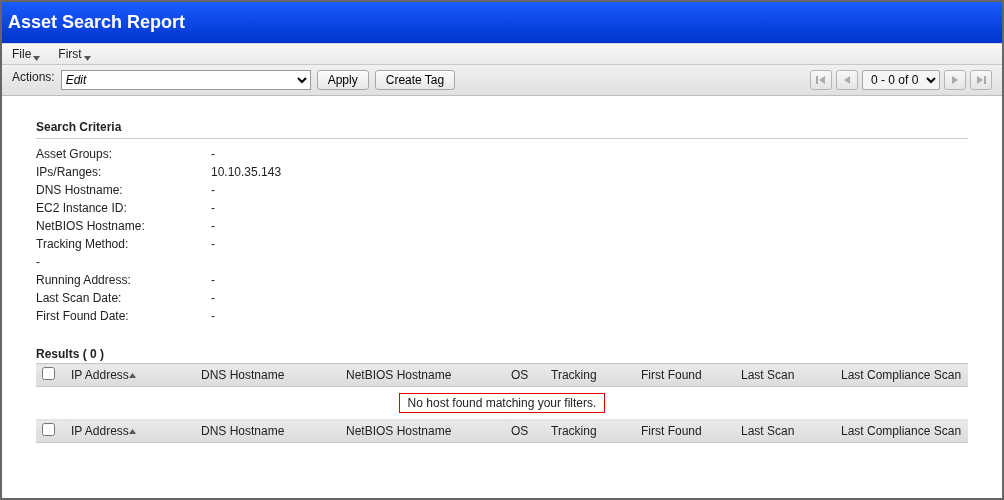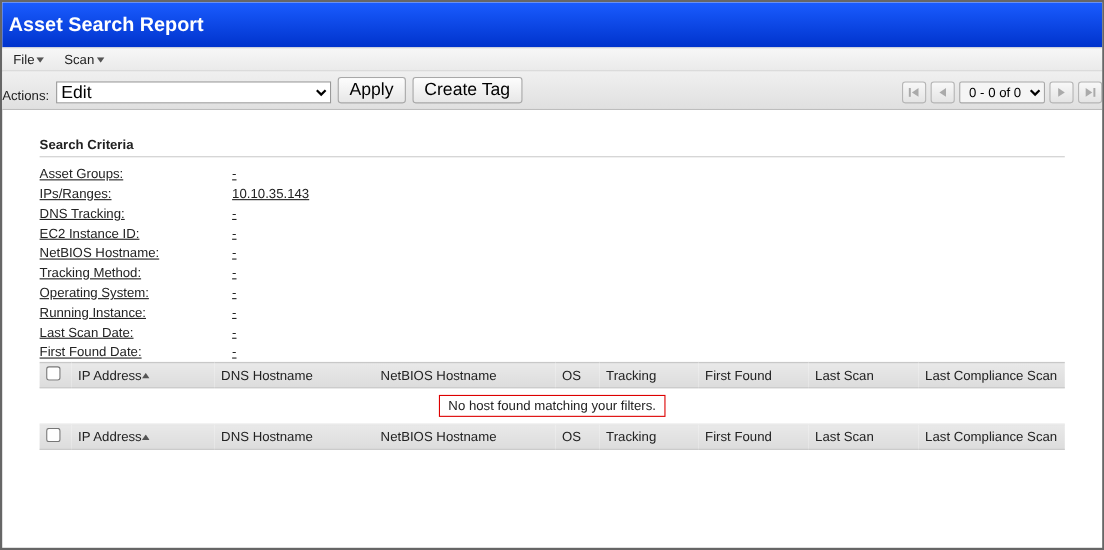--- a/index.html
+++ b/index.html
@@ -16,59 +16,59 @@
   }
   .menu-bar {
     background: linear-gradient(#f7f7f7, #eaeaea);
     border-bottom: 1px solid #c8c8c8;
     border-top: 1px solid #d8d8d8;
     padding: 3px 10px;
     font-size: 12px;
     display: flex;
     gap: 18px;
   }
-  .menu-item { cursor: pointer; display: inline-flex; align-items: center; gap: 2px; }
+  .menu-item { cursor: pointer; display: inline-flex; align-items: flex-end; gap: 2px; }
   .menu-item svg { vertical-align: middle; }
   .actions-bar {
     background: linear-gradient(#f0f0f0, #e0e0e0);
     border-bottom: 1px solid #bdbdbd;
-    padding: 5px 0;
+    padding: 5px 10px;
     display: flex;
-    align-items: flex-end;
+    align-items: flex-start;
     gap: 6px;
   }
   .actions-label { font-size: 12px; }
   .actions-select {
-    width: 250px; height: 20px; font-size: 16px; background: #fff; border: 1px solid #999;
+    width: 250px; height: 20px; font-size: 12px; background: #fff; border: 1px solid #999; font-style: italic;
   }
   .btn {
     background: linear-gradient(#fdfdfd, #e7e7e7);
     border: 1px solid #a8a8a8;
     border-radius: 3px;
     padding: 2px 10px;
-    font-size: 16px;
+    font-size: 12px;
     cursor: pointer;
   }
   .pager-group { margin-left: auto; display: flex; align-items: center; gap: 4px; }
   .pager-btn {
     width: 22px; height: 20px;
     background: linear-gradient(#f8f8f8, #e4e4e4);
     border: 1px solid #b5b5b5;
     border-radius: 3px;
     display: inline-flex; align-items: center; justify-content: center;
     color: #888;
     cursor: pointer;
   }
   .pager-select {
     height: 20px; font-size: 12px; background: #f5f5f5; border: 1px solid #a8a8a8; border-radius: 2px; padding: 0 4px;
   }
   .content { padding: 18px 34px; }
   .section-h { font-weight: bold; font-size: 12px; margin: 6px 0 4px 0; }
   .section-h-line { border-bottom: 1px solid #ccc; margin-bottom: 6px; }
-  .criteria-row { display: flex; margin: 0 0; font-size: 12px; line-height: 18px; text-decoration: underline; }
+  .criteria-row { display: flex; margin: 0 0; font-size: 12px; line-height: 18px; }
   .criteria-label { width: 175px; }
   .criteria-value { }
   .results-h { font-weight: bold; margin-top: 22px; margin-bottom: 2px; }
   table.results-tbl { width: 100%; border-collapse: collapse; }
   table.results-tbl th {
     background: linear-gradient(#e9e9e9, #dcdcdc);
     border-top: 1px solid #c8c8c8;
     border-bottom: 1px solid #c8c8c8;
     text-align: left;
     font-weight: normal;
@@ -101,21 +101,21 @@
   </div>
 
   <div class="menu-bar">
     <span class="menu-item">
       <span>File</span>
       <svg width="7" height="5">
           <polygon points="0,0 7,0 3.5,5" fill="#555"></polygon>
         </svg>
     </span>
     <span class="menu-item">
-      <span>Scan</span>
+      <span>First</span>
       <svg width="7" height="5">
           <polygon points="0,0 7,0 3.5,5" fill="#555"></polygon>
         </svg>
     </span>
   </div>
 
   <div class="actions-bar">
     <span class="actions-label">Actions:</span>
     <select class="actions-select">
       <option>Edit</option>
@@ -159,52 +159,52 @@
 
     <div class="criteria-row">
       <div class="criteria-label">Asset Groups:</div>
       <div class="criteria-value">-</div>
     </div>
     <div class="criteria-row">
       <div class="criteria-label">IPs/Ranges:</div>
       <div class="criteria-value">10.10.35.143</div>
     </div>
     <div class="criteria-row">
-      <div class="criteria-label">DNS Tracking:</div>
+      <div class="criteria-label">DNS Hostname:</div>
       <div class="criteria-value">-</div>
     </div>
     <div class="criteria-row">
       <div class="criteria-label">EC2 Instance ID:</div>
       <div class="criteria-value">-</div>
     </div>
     <div class="criteria-row">
       <div class="criteria-label">NetBIOS Hostname:</div>
       <div class="criteria-value">-</div>
     </div>
     <div class="criteria-row">
       <div class="criteria-label">Tracking Method:</div>
       <div class="criteria-value">-</div>
     </div>
     <div class="criteria-row">
-      <div class="criteria-label">Operating System:</div>
-      <div class="criteria-value">-</div>
-    </div>
-    <div class="criteria-row">
-      <div class="criteria-label">Running Instance:</div>
+      <div class="criteria-value">-</div>
+    </div>
+    <div class="criteria-row">
+      <div class="criteria-label">Running Address:</div>
       <div class="criteria-value">-</div>
     </div>
     <div class="criteria-row">
       <div class="criteria-label">Last Scan Date:</div>
       <div class="criteria-value">-</div>
     </div>
     <div class="criteria-row">
       <div class="criteria-label">First Found Date:</div>
       <div class="criteria-value">-</div>
     </div>
 
+    <div class="section-h results-h">Results ( 0 )</div>
 
     <table class="results-tbl">
       <thead>
         <tr>
           <th class="col-checkbox"><input type="checkbox" class="chk" style=""></th>
           <th class="col-ip">
             <span class="hdr-cell">
               <span>IP Address</span>
               <svg width="7" height="5">
                   <polygon points="0,5 7,5 3.5,0" fill="#555"></polygon>

